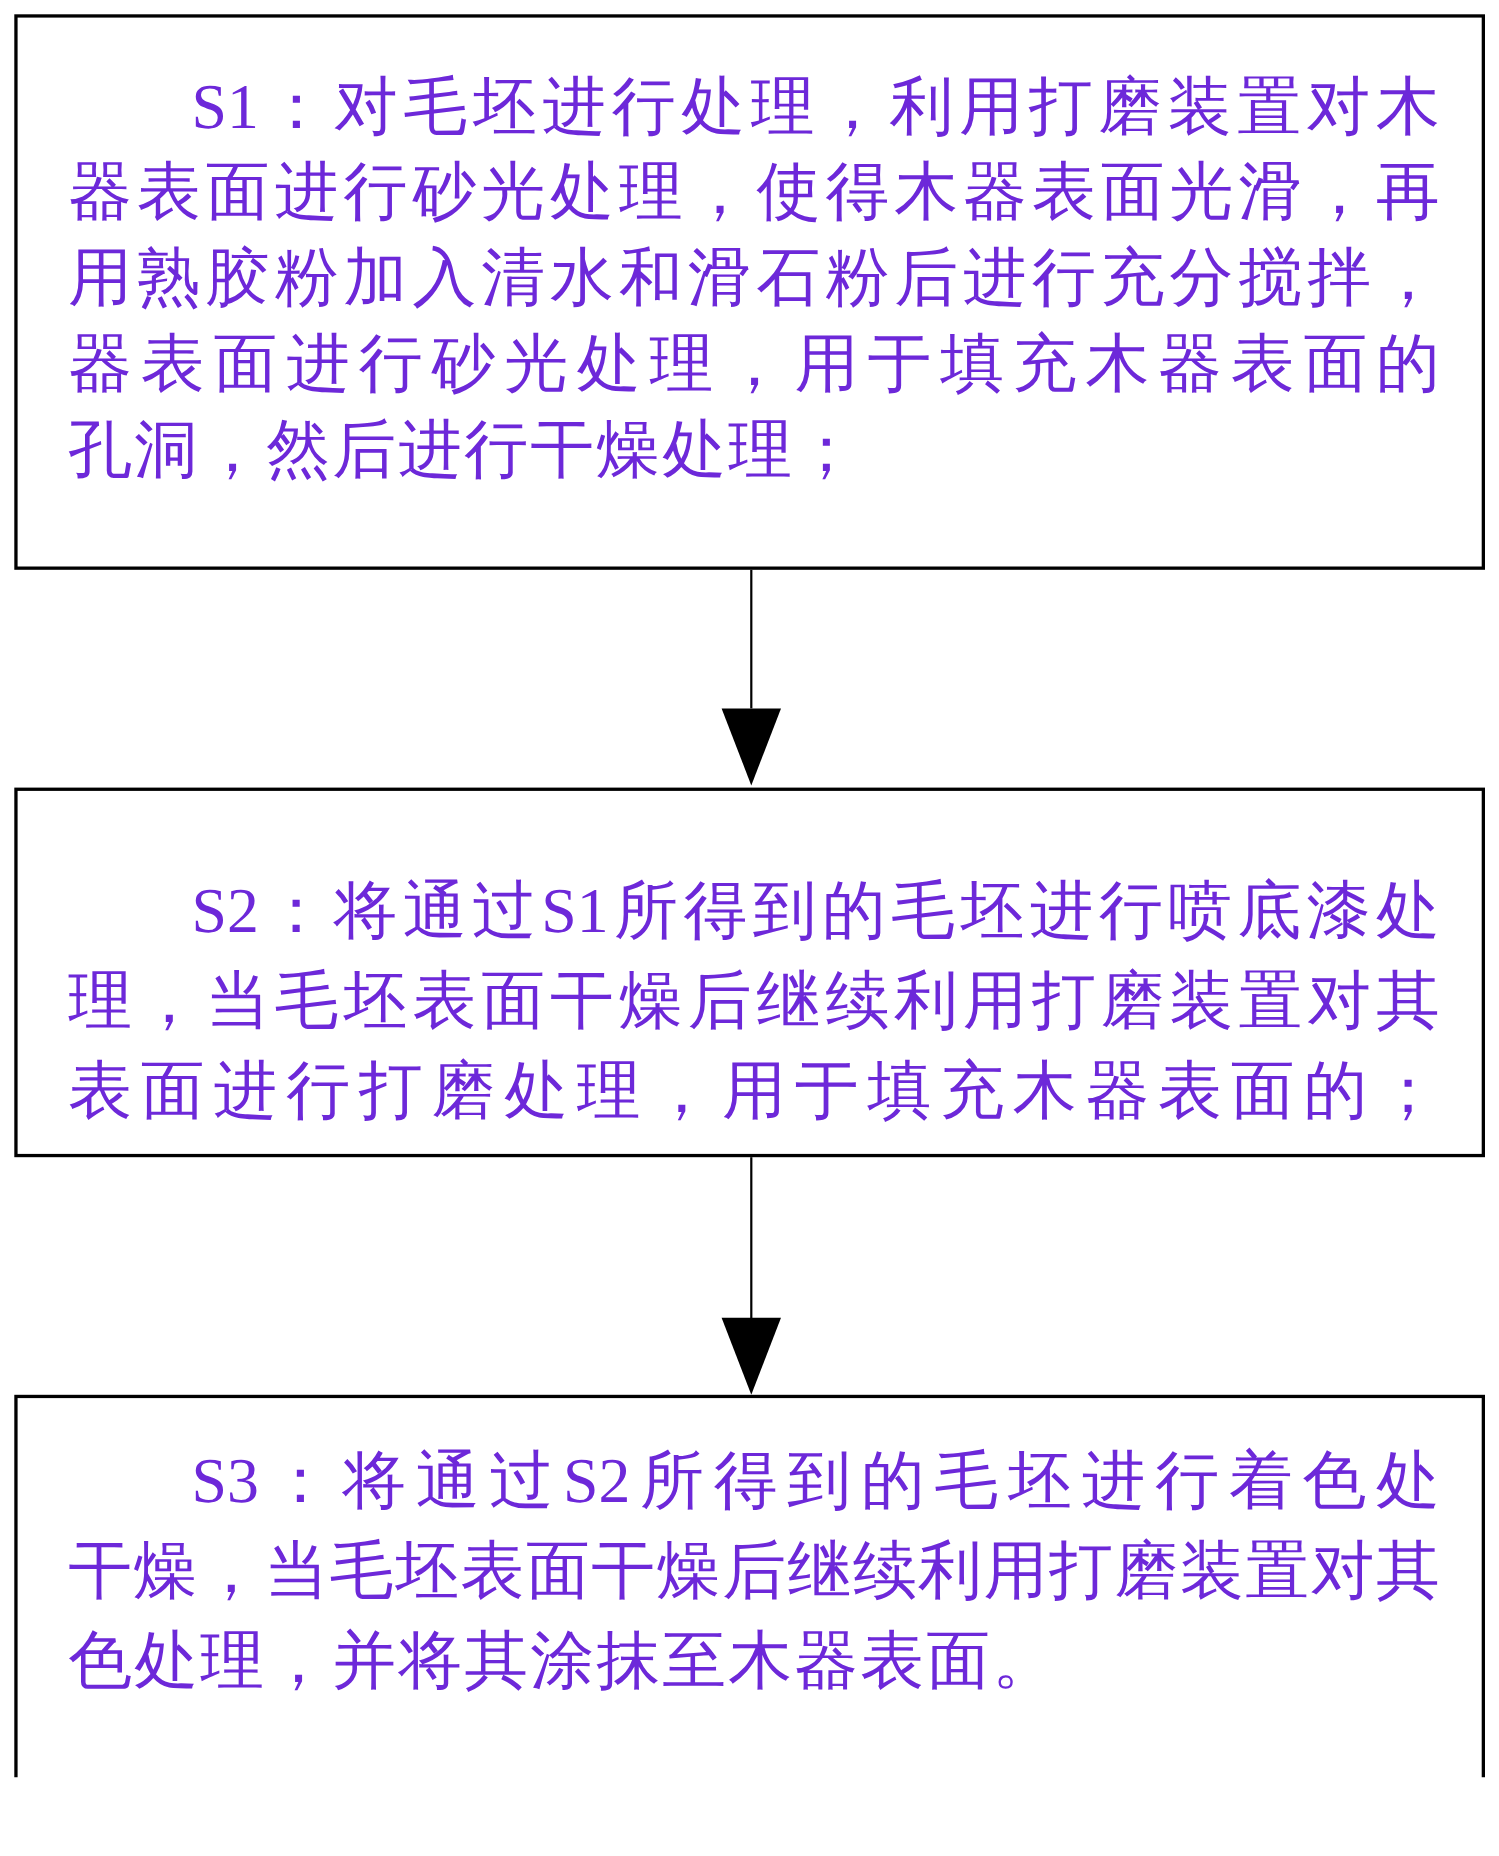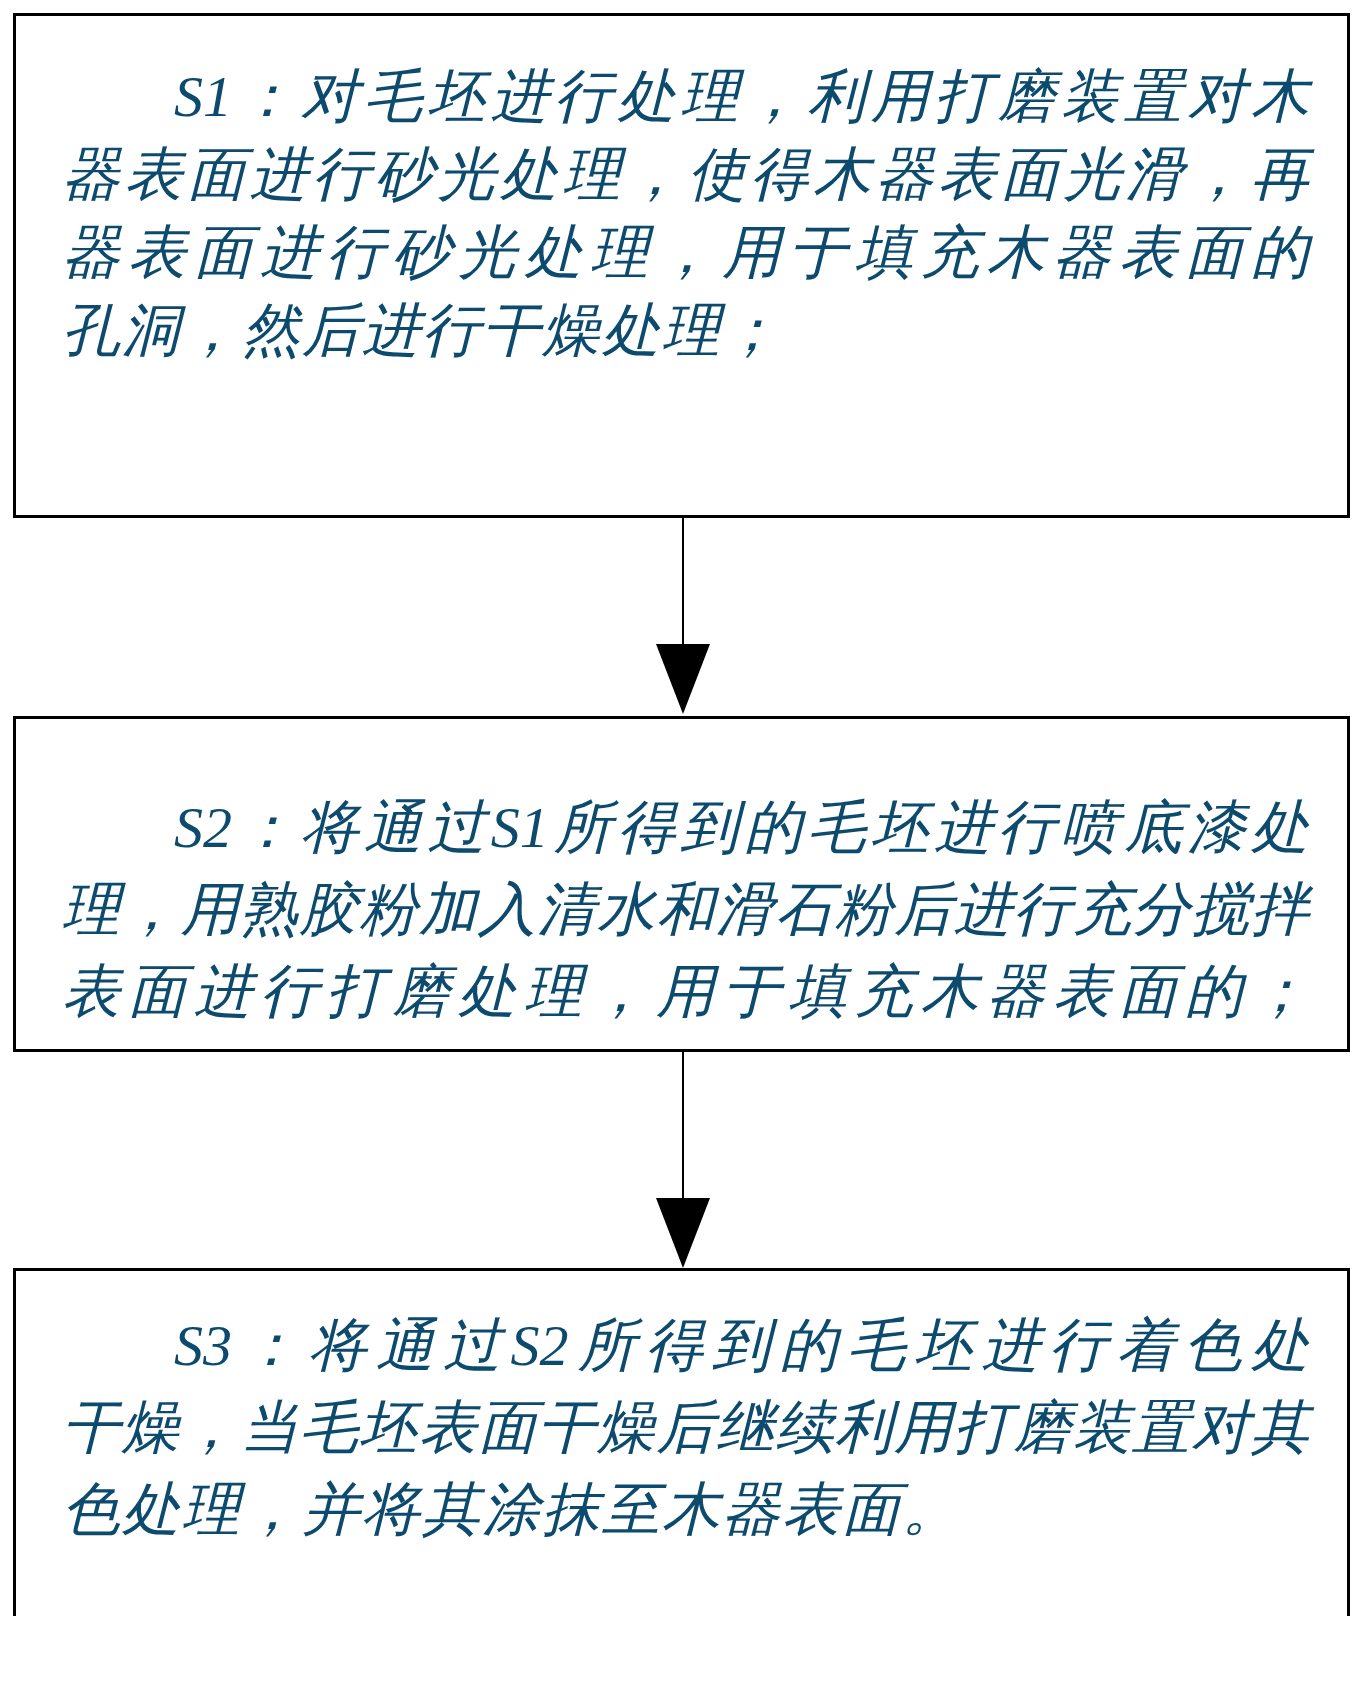--- a/index.html
+++ b/index.html
@@ -6,23 +6,22 @@
     margin: 0;
     padding: 0;
     background: #ffffff;
   }
   .page {
     position: relative;
     width: 1363px;
     height: 1616px;
     background: #ffffff;
     font-family: "Liberation Serif", "DejaVu Serif", serif;
-    color: #0c4a6e;
+    color: #6d28d9;
     overflow: hidden;
-    font-style: italic;
   }
   .step-box {
     position: absolute;
     left: 13px;
     width: 1337px;
     border: 3px solid #000000;
     box-sizing: border-box;
     background: #ffffff;
     font-size: 58px;
   }
@@ -68,30 +67,31 @@
   #arrow-2-head { top: 1198px; }
 </style>
 </head>
 <body>
 
 <div class="page">
 
   <section class="step-box" id="box-s1">
     <p class="line first">S1：对毛坯进行处理，利用打磨装置对木</p>
     <p class="line">器表面进行砂光处理，使得木器表面光滑，再</p>
+    <p class="line">用熟胶粉加入清水和滑石粉后进行充分搅拌，</p>
     <p class="line">器表面进行砂光处理，用于填充木器表面的</p>
     <p class="line short">孔洞，然后进行干燥处理；</p>
   </section>
 
   <div class="arrow-shaft" id="arrow-1-shaft"></div>
   <div class="arrow-head" id="arrow-1-head"></div>
 
   <section class="step-box" id="box-s2">
     <p class="line first">S2：将通过S1所得到的毛坯进行喷底漆处</p>
-    <p class="line">理，用熟胶粉加入清水和滑石粉后进行充分搅拌</p>
+    <p class="line">理，当毛坯表面干燥后继续利用打磨装置对其</p>
     <p class="line">表面进行打磨处理，用于填充木器表面的；</p>
   </section>
 
   <div class="arrow-shaft" id="arrow-2-shaft"></div>
   <div class="arrow-head" id="arrow-2-head"></div>
 
   <section class="step-box" id="box-s3">
     <p class="line first">S3：将通过S2所得到的毛坯进行着色处</p>
     <p class="line">干燥，当毛坯表面干燥后继续利用打磨装置对其</p>
     <p class="line short">色处理，并将其涂抹至木器表面。</p>

